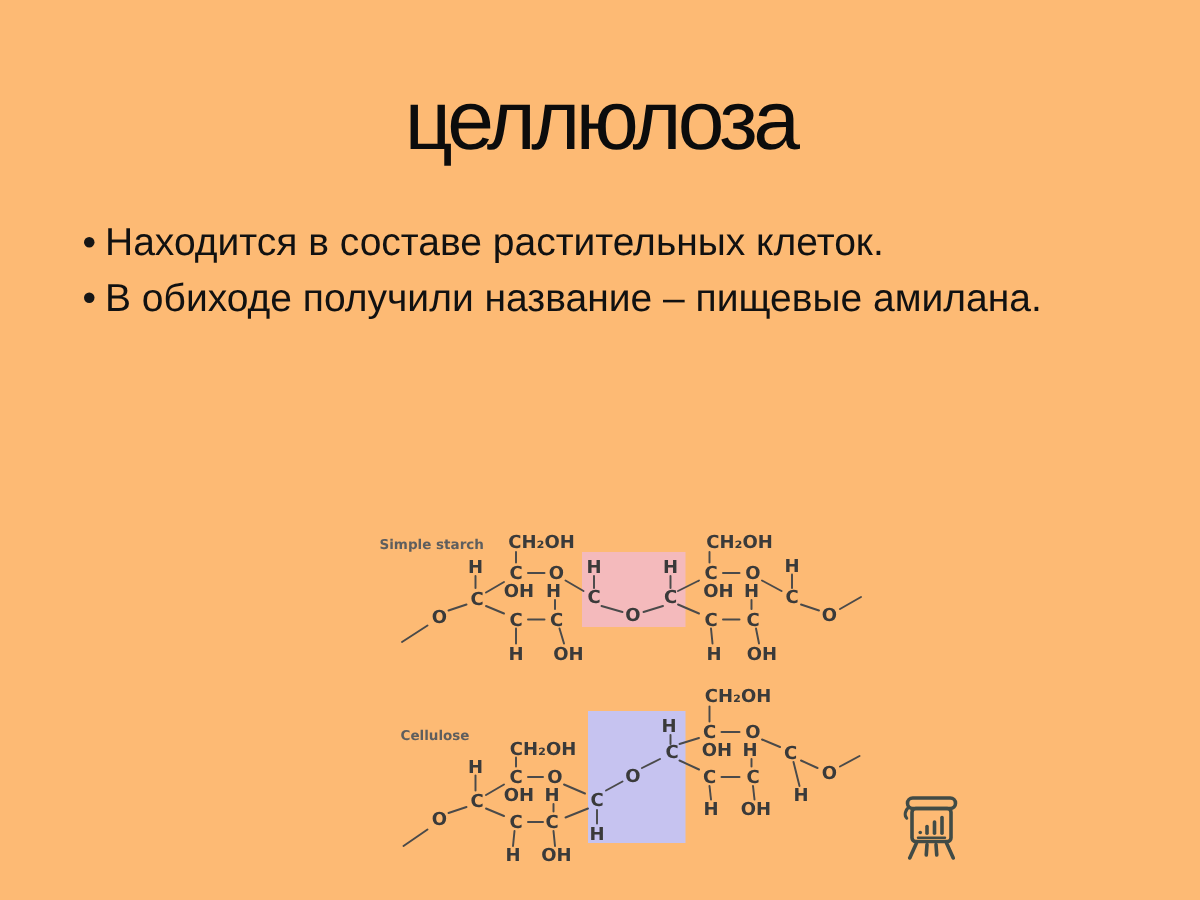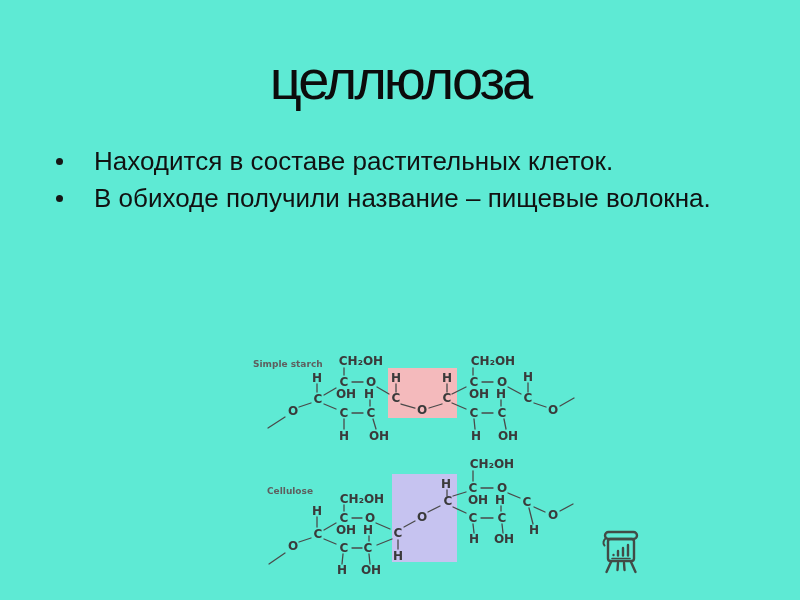--- a/index.html
+++ b/index.html
@@ -1,23 +1,23 @@
 <!DOCTYPE html>
 <html><head>
 <meta charset="utf-8">
 <style>
   html,body{margin:0;padding:0;background:#fff;}
-  .slide{position:relative;width:800px;height:600px;background:#5eead4;overflow:hidden;
+  .slide{position:relative;width:800px;height:600px;background:#fdba74;overflow:hidden;
          font-family:"Liberation Sans",sans-serif;}
   .title{position:absolute;top:42px;left:0;width:100%;text-align:center;margin:0;
          font-size:56px;font-weight:400;letter-spacing:-3px;color:#0c0c0c;line-height:76px;}
   .bullets{position:absolute;left:50px;top:144px;margin:0;padding:0;list-style:none;}
   .bullets li{display:flex;margin:0 0 3px 0;}
   .dot{flex:none;width:7px;height:7px;border-radius:50%;background:#161616;margin:14px 0 0 6px;}
-  .btxt{margin-left:31px;width:648px;font-size:26px;line-height:34px;color:#111;}
+  .btxt{margin-left:7px;width:648px;font-size:26px;line-height:34px;color:#111;}
   .diagram-svg{position:absolute;left:0;top:0;width:800px;height:600px;pointer-events:none;}
   .atom{font-family:"DejaVu Sans",sans-serif;font-size:12px;font-weight:bold;fill:#3a3a3a;
         text-anchor:middle;dominant-baseline:central;}
   .bond{stroke:#4a4a4a;stroke-width:1.3;stroke-linecap:round;}
   .struct-label{font-family:"DejaVu Sans",sans-serif;font-size:9px;font-weight:600;
         fill:#5e5e5e;dominant-baseline:central;}
   .watermark{position:absolute;left:601px;top:528px;display:flex;align-items:center;gap:9px;}
   .wm-icon{display:block;}
   .wm-text{font-family:"DejaVu Sans",sans-serif;font-size:25px;font-weight:400;
         color:#686e6a;letter-spacing:-0.5px;}
@@ -29,21 +29,21 @@
 
   <h1 class="title">целлюлоза</h1>
 
   <ul class="bullets">
     <li>
       <span class="dot"></span>
       <span class="btxt">Находится в составе растительных клеток.</span>
     </li>
     <li>
       <span class="dot"></span>
-      <span class="btxt">В обиходе получили название – пищевые волокна.</span>
+      <span class="btxt">В обиходе получили название – пищевые амилана.</span>
     </li>
   </ul>
 
   <svg class="diagram-svg" viewBox="0 0 800 600" xmlns="http://www.w3.org/2000/svg">
       <rect x="388" y="368" width="69" height="50" fill="#f4babc"></rect>
       <line x1="268" y1="428" x2="285" y2="417" class="bond"></line>
       <line x1="299" y1="407" x2="311" y2="403" class="bond"></line>
       <line x1="317" y1="384" x2="317" y2="392" class="bond"></line>
       <line x1="324" y1="395" x2="336" y2="388" class="bond"></line>
       <line x1="324" y1="404" x2="336" y2="409" class="bond"></line>

